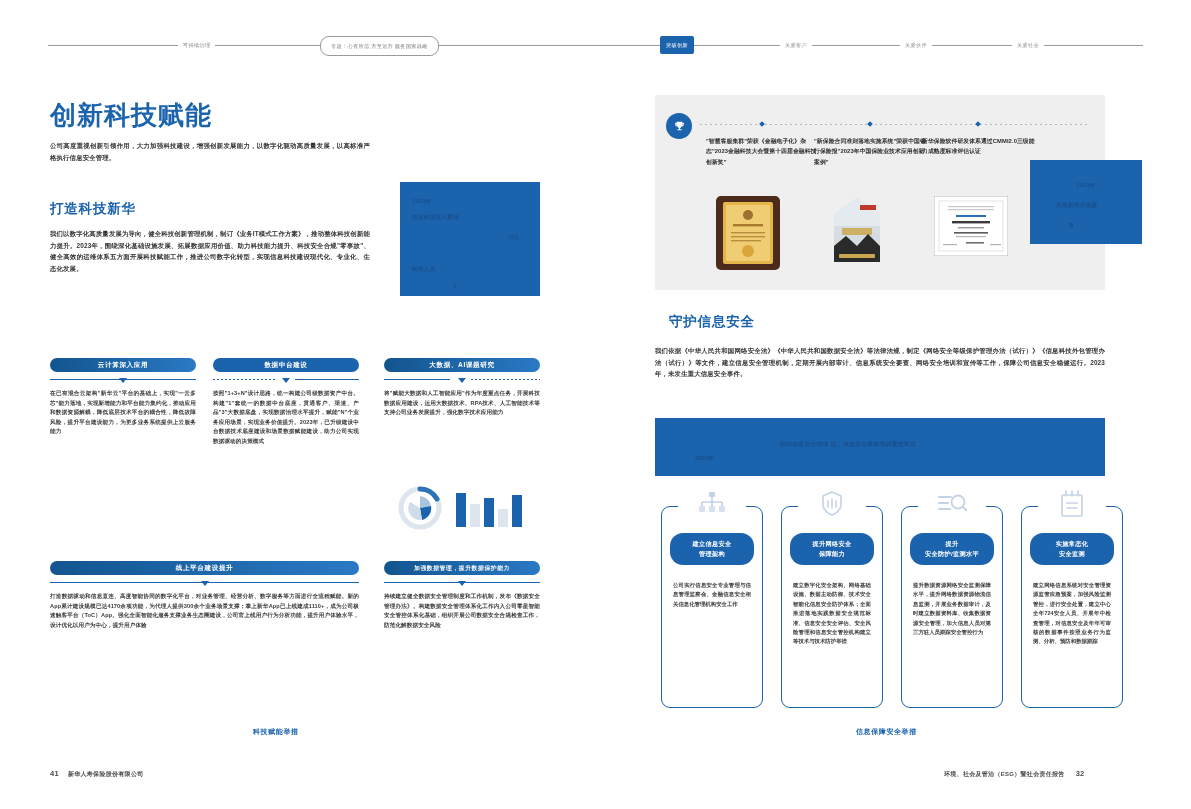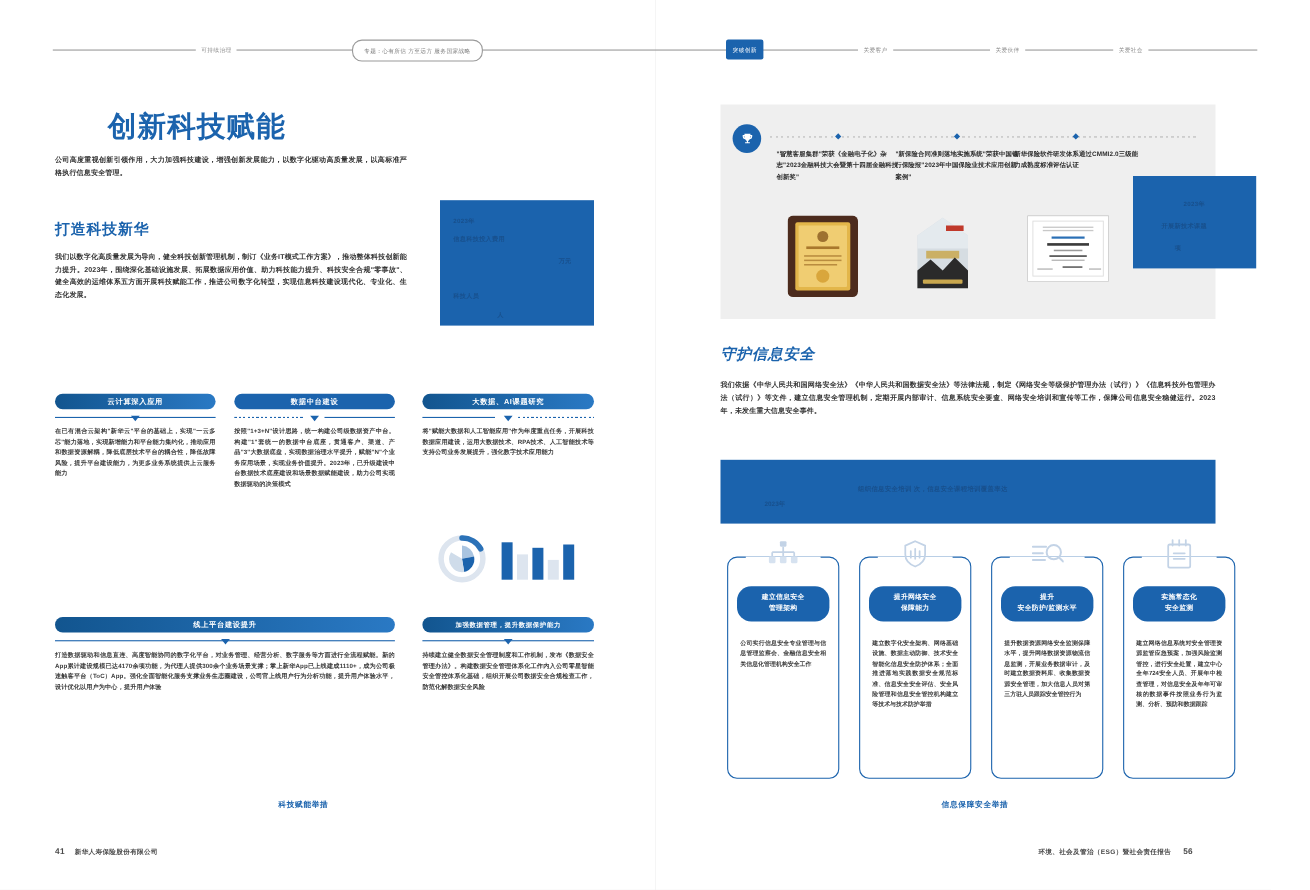--- a/index.html
+++ b/index.html
@@ -17,21 +17,21 @@
   .navitem.pill{border:1px solid #9a9a9a;border-radius:9px;padding:0 10px;color:#7d7d7d;}
   .navitem.active{background:#1b63ad;color:#ffffff;border-radius:2px;padding:0 6px;}
 
   
   .h1{font-size:26px;font-weight:bold;color:#1b63ad;letter-spacing:1px;}
   .h2{font-size:13.5px;font-weight:bold;color:#1b63ad;letter-spacing:.8px;}
   .body{font-size:6.4px;line-height:11.6px;color:#333;text-align:justify;letter-spacing:.15px;font-weight:bold;}
   .bodysm{font-size:5.6px;line-height:9.6px;color:#3b3b3b;text-align:justify;letter-spacing:.1px;font-weight:bold;}
 
   
-  #title-main{position:absolute;left:50px;top:98px;margin-left:48px;}
+  #title-main{position:absolute;left:50px;top:98px;}
   #intro-para{position:absolute;left:50px;top:140px;width:320px;}
   #sub-title-1{position:absolute;left:50px;top:200px;}
   #sub-para-1{position:absolute;left:50px;top:228px;width:320px;}
 
   
   .statbox{position:absolute;background:#1b63ad;color:#fff;}
   #stat-left{left:400px;top:182px;width:140px;height:114px;}
   .stat-yr{position:absolute;font-size:5.6px;color:#18508d;font-weight:bold;letter-spacing:.3px;}
   .stat-lbl{position:absolute;font-size:5.6px;color:#18508d;font-weight:bold;letter-spacing:.3px;}
   .stat-val{position:absolute;font-size:5.6px;color:#18508d;font-weight:bold;}
@@ -61,21 +61,21 @@
   .trophy-ghost{position:absolute;left:684px;top:117px;width:19px;height:19px;border-radius:50%;background:#cfd9e6;z-index:-1;}
   .awdline{position:absolute;left:700px;top:124px;width:388px;height:1px;
            background:repeating-linear-gradient(90deg,#b7b7b7 0 2px,transparent 2px 5px);}
   .awddot{position:absolute;top:122px;width:4px;height:4px;background:#1b63ad;transform:rotate(45deg);}
   .awdcol{position:absolute;top:136px;width:115px;}
   .awdtxt{font-size:5.8px;line-height:10.4px;color:#2d2d2d;font-weight:bold;letter-spacing:.1px;}
   .awdimg{position:absolute;top:196px;}
 
   #stat-right{left:1030px;top:160px;width:112px;height:84px;}
 
-  #sub-title-2{position:absolute;left:655px;top:313px;font-style:italic;}
+  #sub-title-2{position:absolute;left:669px;top:313px;}
   #sub-para-2{position:absolute;left:655px;top:345px;width:450px;}
 
   #banner-sec{position:absolute;left:655px;top:418px;width:450px;height:58px;background:#1b63ad;}
   .bnr-y{position:absolute;left:40px;top:36px;font-size:5.8px;font-weight:bold;color:#18508d;}
   .bnr-t{position:absolute;left:125px;top:22px;font-size:5.8px;font-weight:bold;color:#18508d;letter-spacing:.3px;}
 
   
   .seccard{position:absolute;top:506px;width:100px;height:200px;border:1.1px solid #1b63ad;border-radius:9px;}
   .seccard .notch{position:absolute;top:-1px;left:16px;width:68px;height:3px;background:#fff;}
   .secicon{position:absolute;top:-18px;left:50%;transform:translateX(-50%);width:34px;height:30px;
@@ -321,16 +321,16 @@
       </svg>
     </div>
     <div class="secpill" style="white-space:pre-line;">实施常态化
 安全监测</div>
     <div class="sectxt">建立网络信息系统对安全管理资源监管应急预案，加强风险监测管控，进行安全处置，建立中心全年724安全人员、开展年中检查管理，对信息安全及年年可审核的数据事件按照业务行为监测、分析、预防和数据跟踪</div>
   </div>
 
   <div class="caption" style="left:856px;top:727px;">信息保障安全举措</div>
   <div class="folio" style="left:944px;top:769px;">
     <span>环境、社会及管治（ESG）暨社会责任报告</span>
-    <span class="num" style="margin-left:9px;">56</span>
+    <span class="num" style="margin-left:9px;">32</span>
   </div>
 
 </div>
 
 </body></html>

